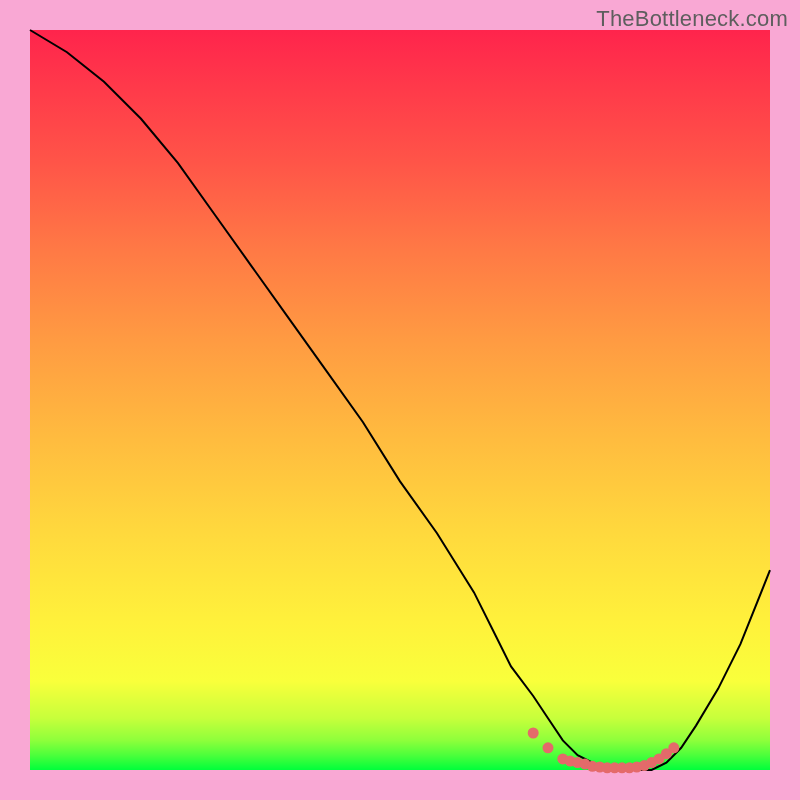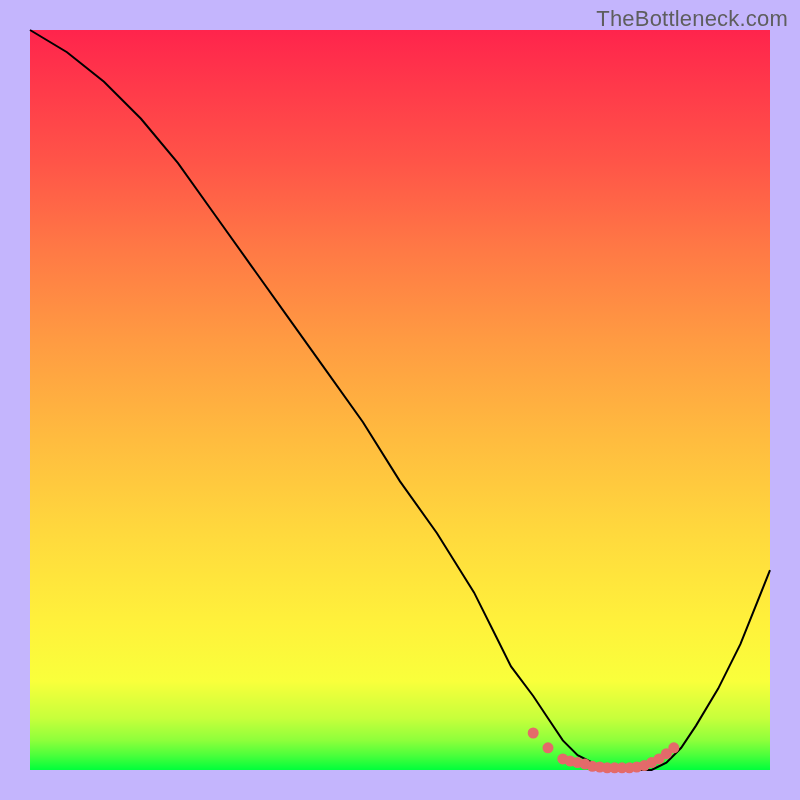--- a/index.html
+++ b/index.html
@@ -7,21 +7,21 @@
     padding: 0;
     width: 800px;
     height: 800px;
     background: #000;
     overflow: hidden;
   }
   .outer {
     width: 800px;
     height: 800px;
     position: relative;
-    background: #c4b5fd;
+    background: #f9a8d4;
   }
   .plot-area {
     position: absolute;
     left: 30px;
     top: 30px;
     width: 740px;
     height: 740px;
   }
   .gradient-area {
     position: absolute;

